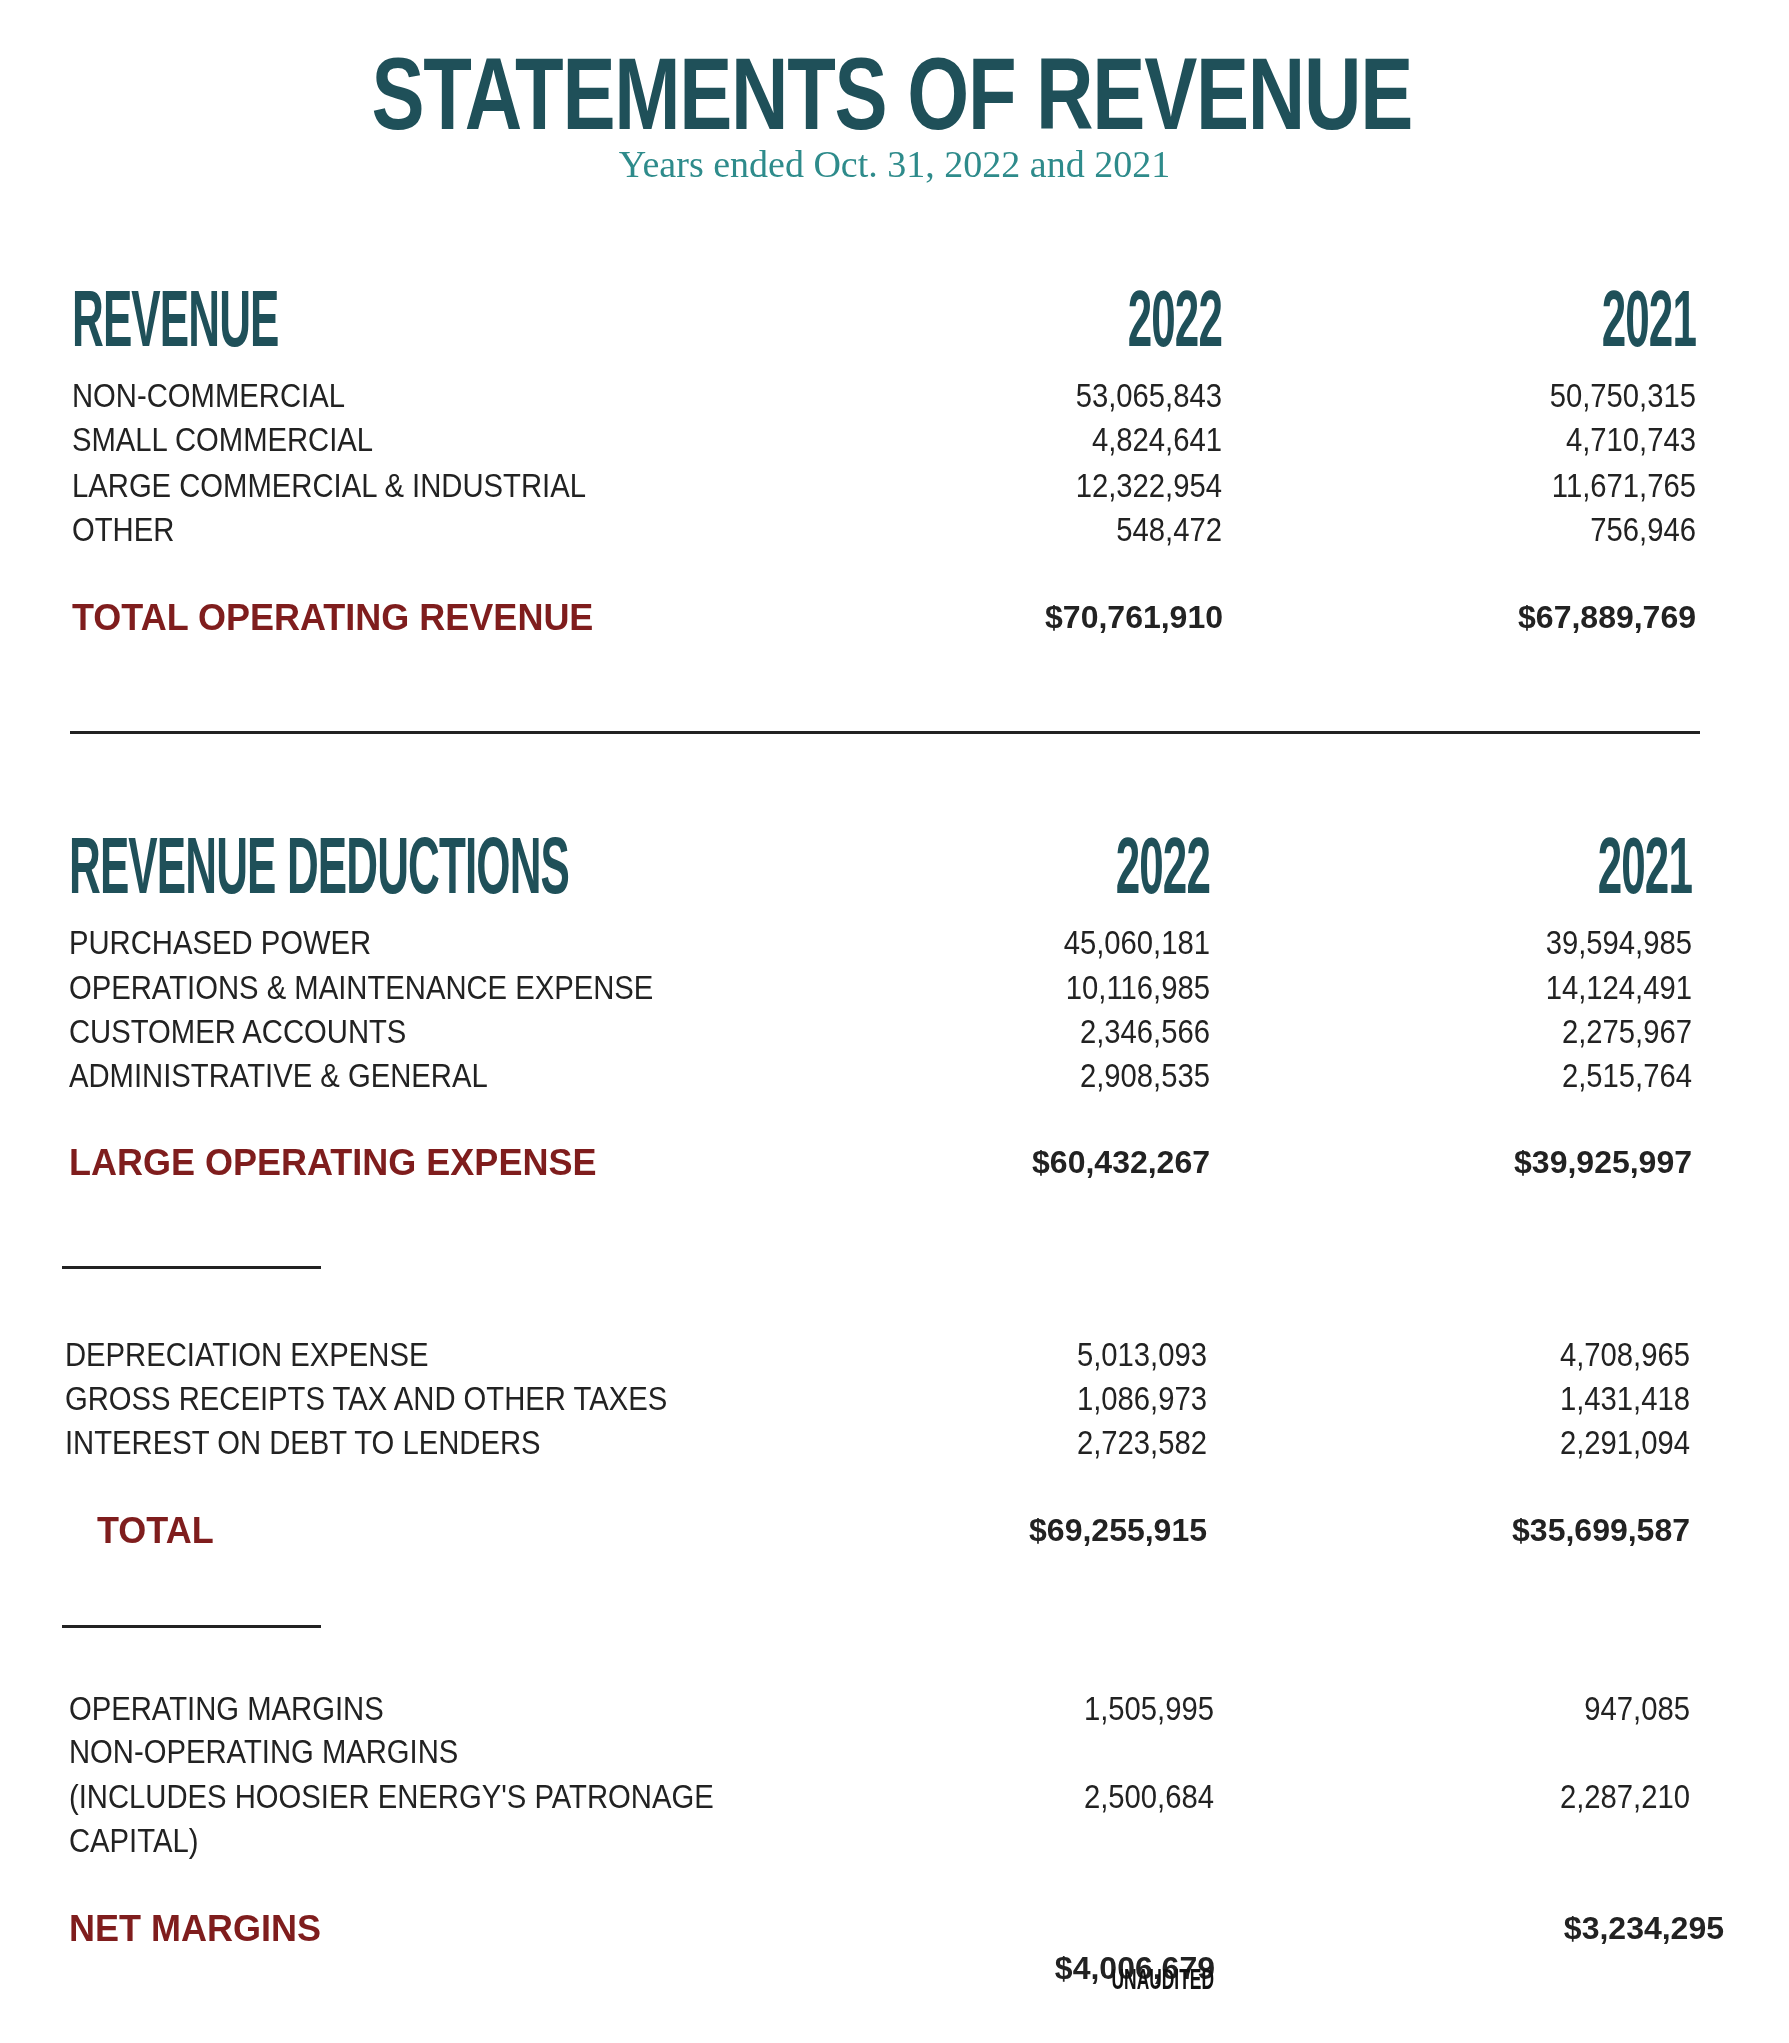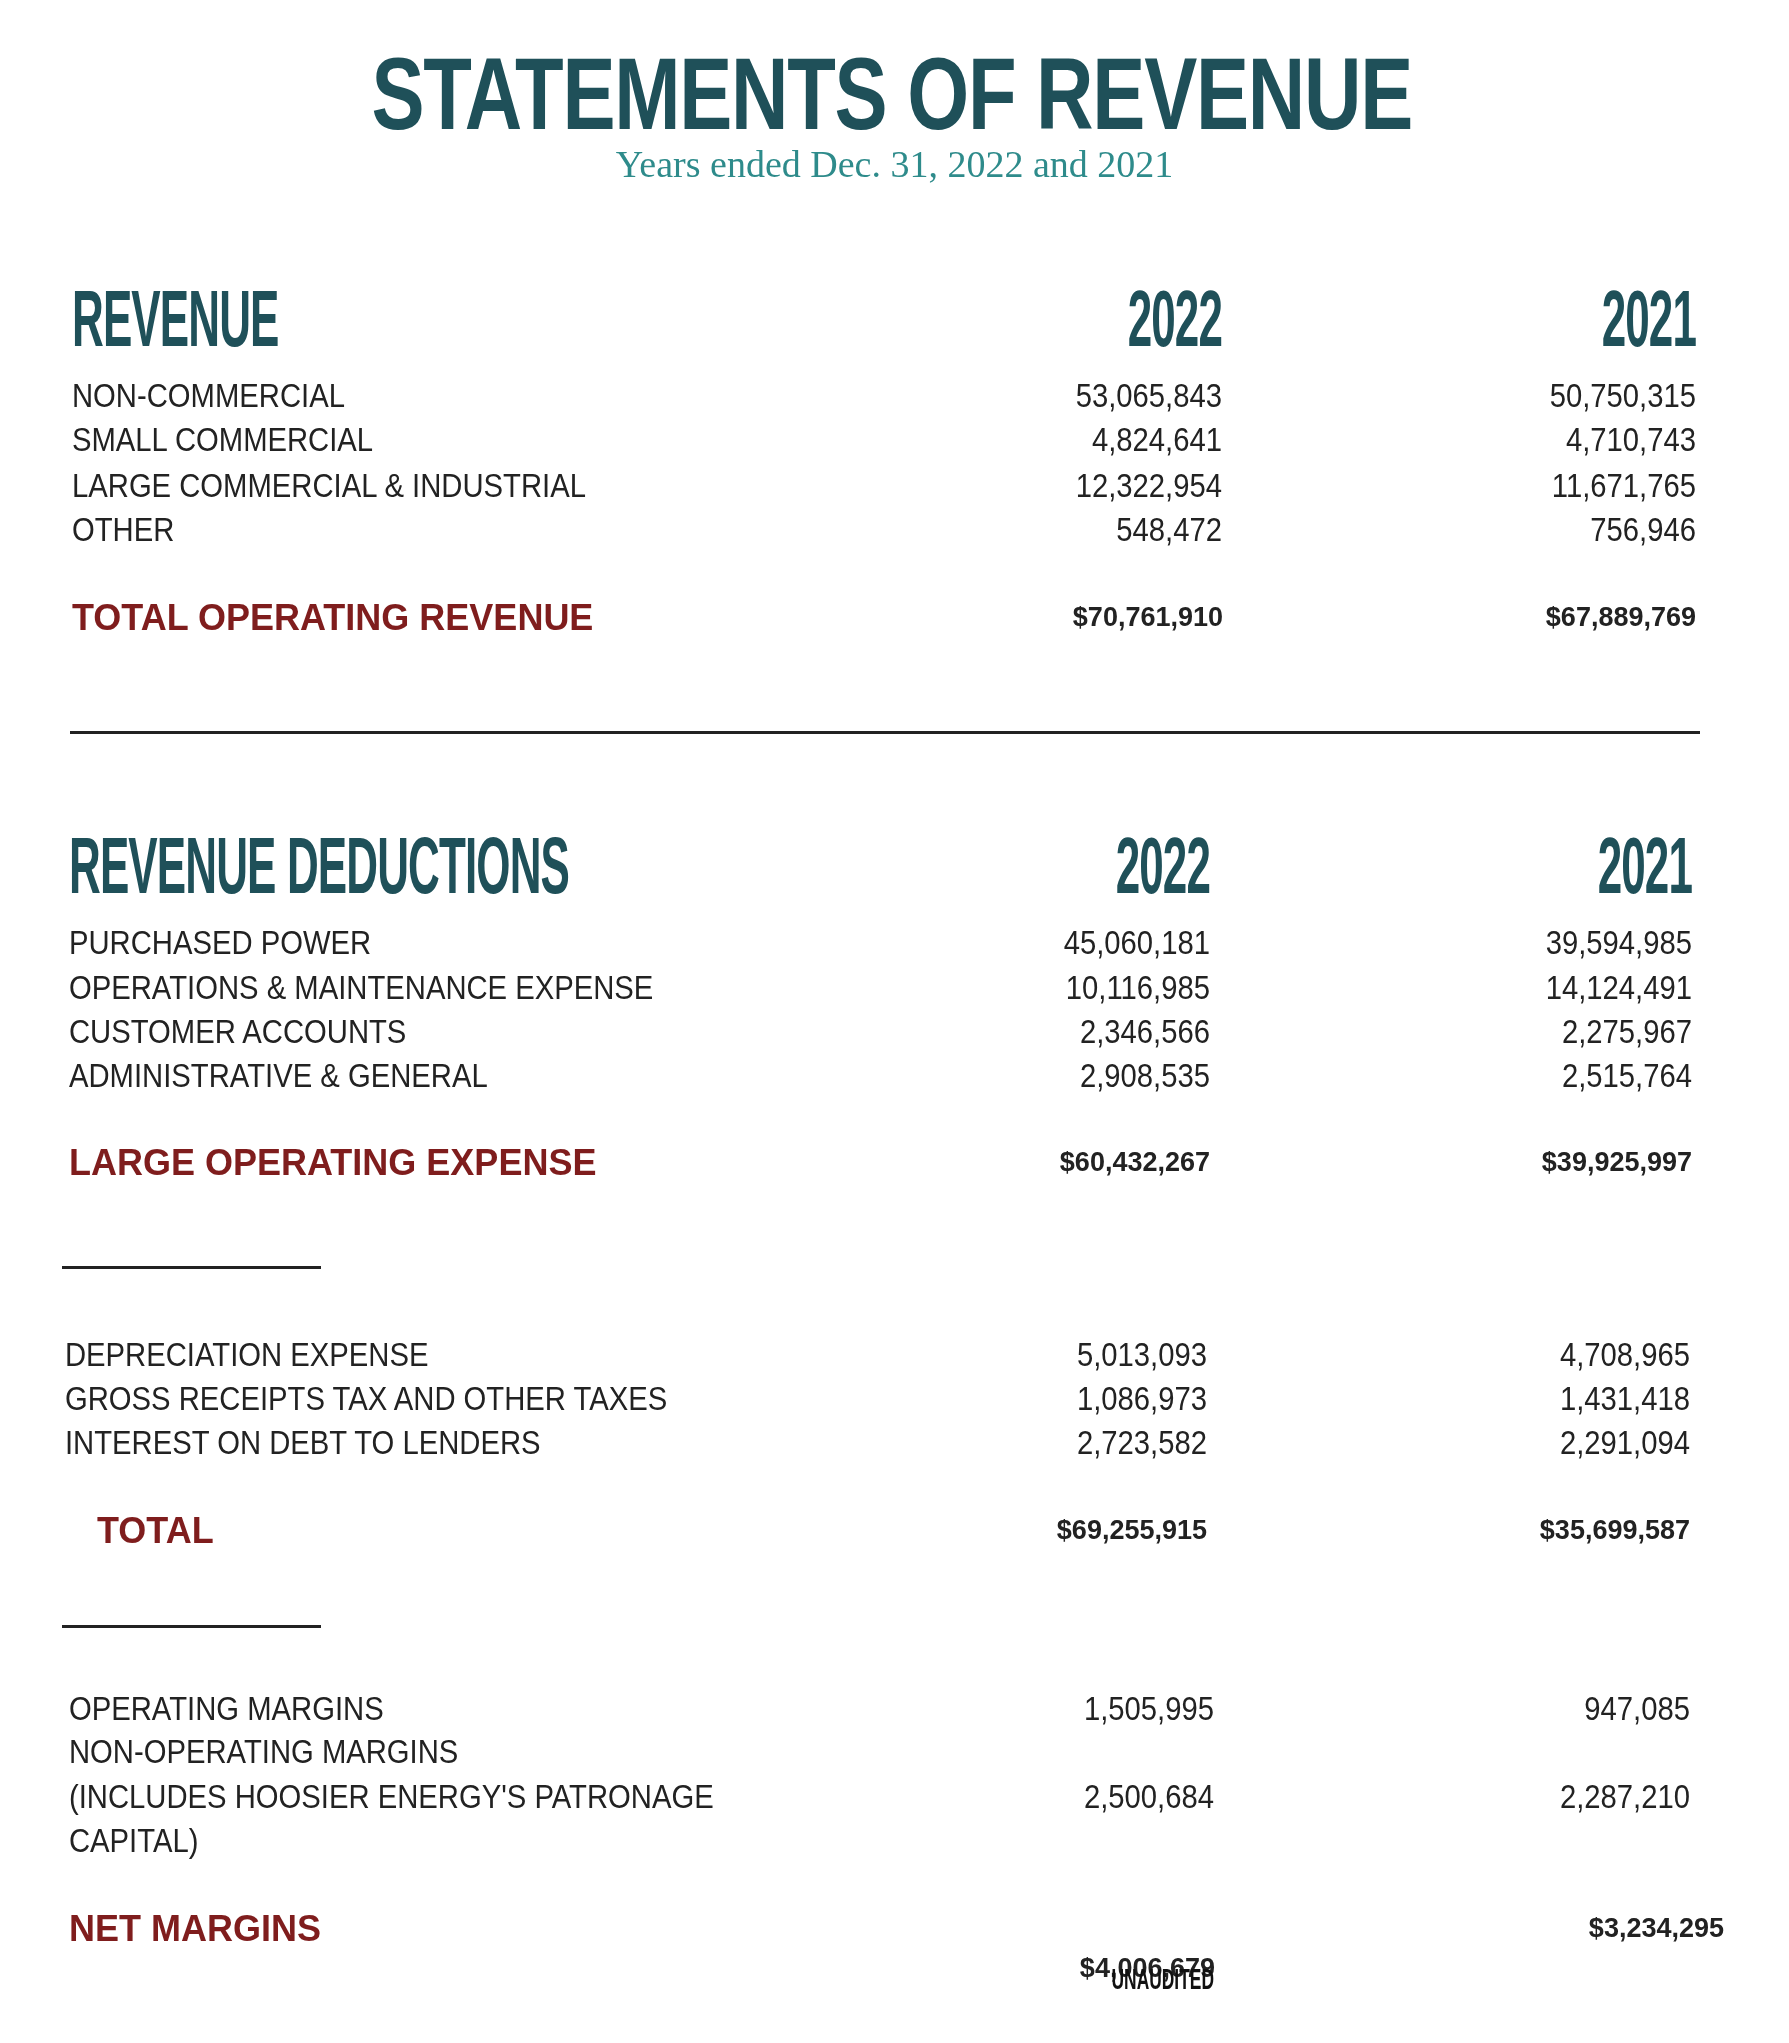--- a/index.html
+++ b/index.html
@@ -88,21 +88,21 @@
       font-family: "Liberation Sans", sans-serif;
       font-weight: bold;
       font-size: 36px;
       line-height: 45px;
       color: #7f1d1d;
       white-space: nowrap;
     }
     .total-num {
       font-family: "Liberation Sans", sans-serif;
       font-weight: bold;
-      font-size: 27px;
+      font-size: 32px;
       line-height: 45px;
       color: #222222;
       white-space: nowrap;
       text-align: right;
       width: 399px;
     }
     .rule-long {
       left: 70px; width: 1630px; top: 731px;
       height: 3.2px; background: #222222;
     }
@@ -120,21 +120,21 @@
       text-align: right;
       width: 239px;
       transform: scaleX(0.6);
       transform-origin: 100% 0;
     }
   </style>
 </head>
 <body>
 
 <div class="abs title">STATEMENTS OF REVENUE</div>
-<div class="abs subtitle">Years ended Dec. 31, 2022 and 2021</div>
+<div class="abs subtitle">Years ended Oct. 31, 2022 and 2021</div>
 
 <section>
   <div class="abs sec-heading" style="left:72px; top:279px;">REVENUE</div>
   <div class="abs year-heading" style="left:903px; top:279px;">2022</div>
   <div class="abs year-heading" style="left:1377px; top:279px;">2021</div>
 
   <div>
     <div class="abs label" style="left:72px; top:373px;">NON-COMMERCIAL</div>
     <div class="abs num" style="left:903px; top:373px;">53,065,843</div>
     <div class="abs num" style="left:1377px; top:373px;">50,750,315</div>

